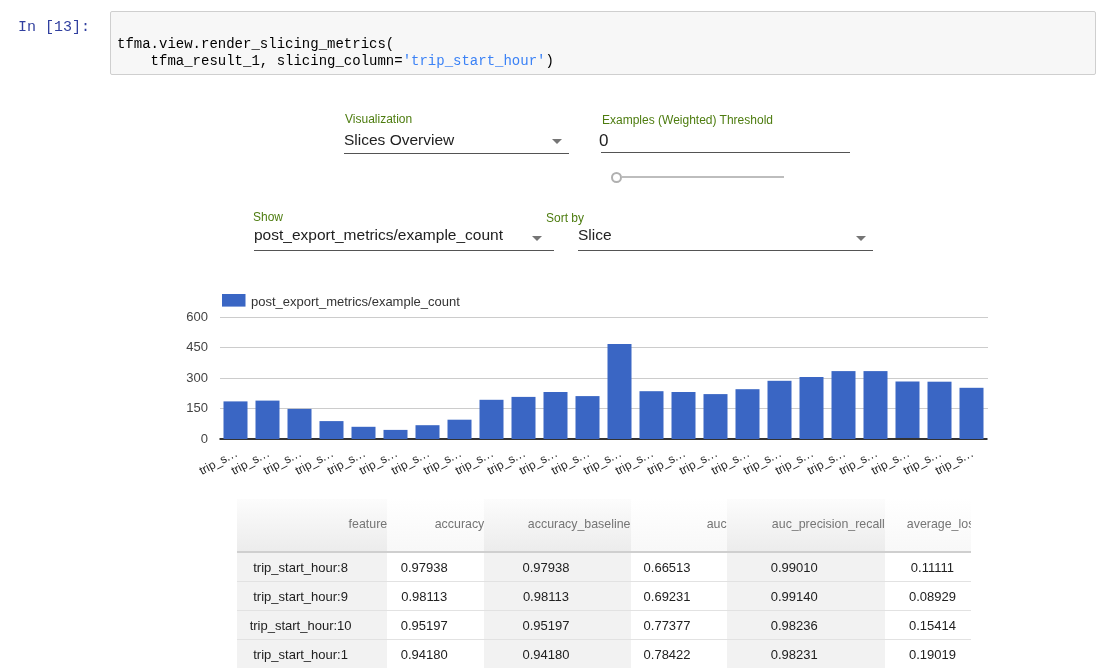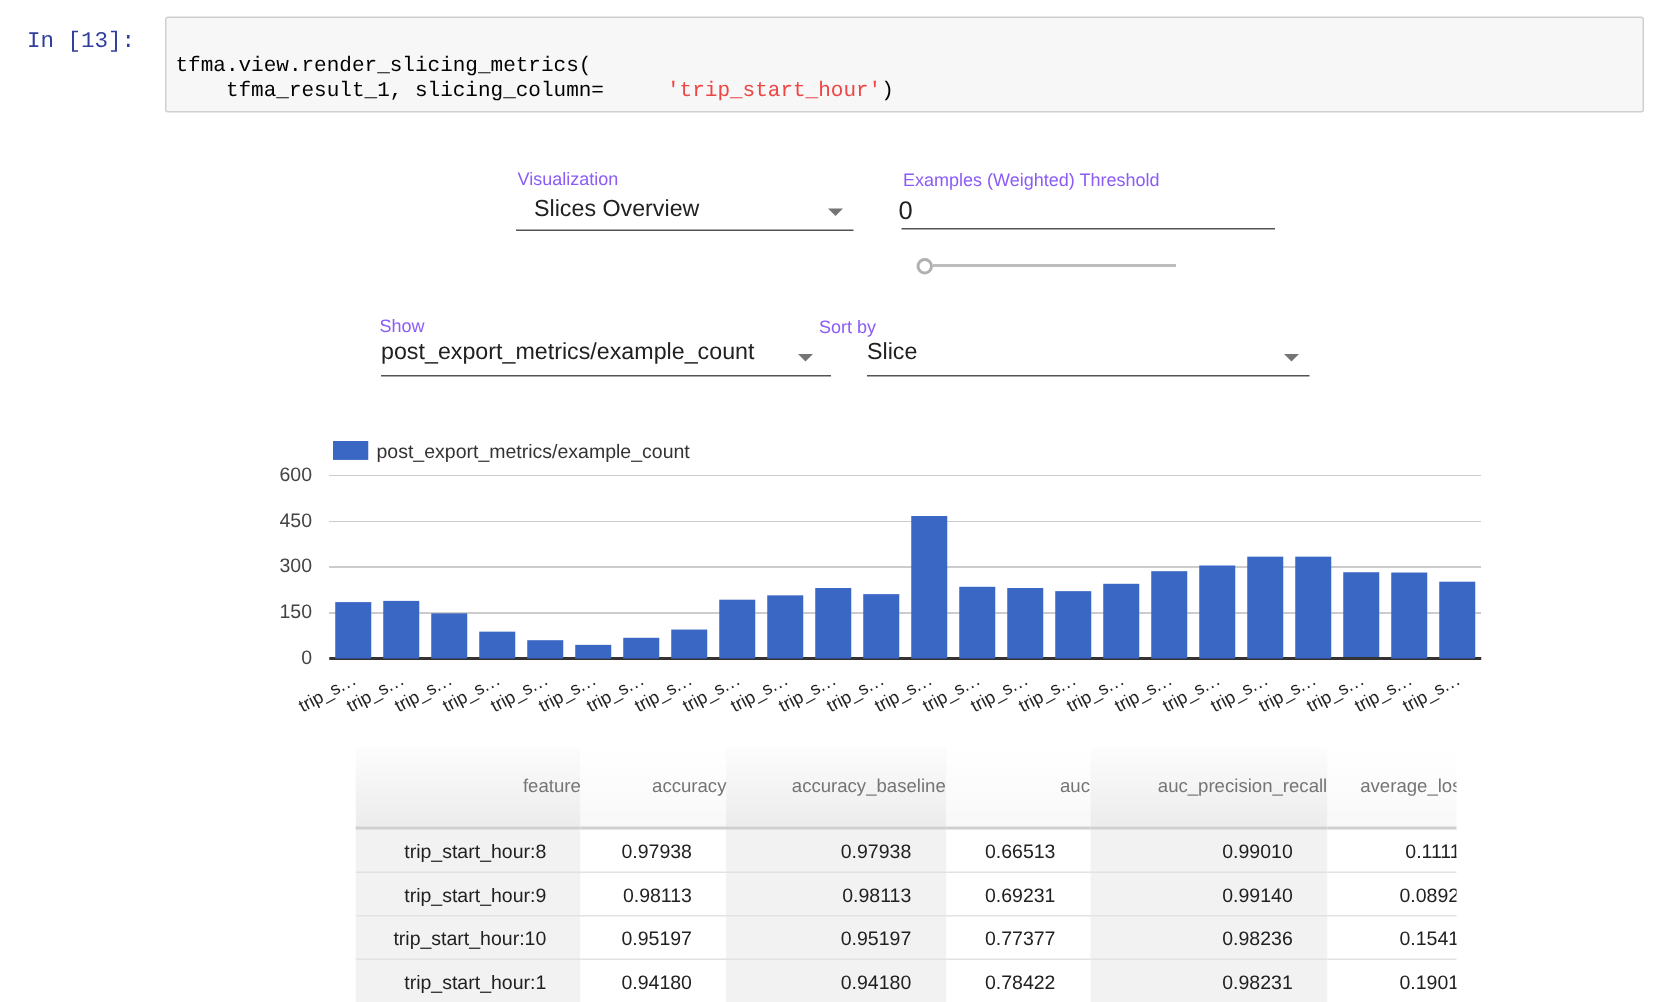--- a/index.html
+++ b/index.html
@@ -7,57 +7,57 @@
        font-family:"Liberation Sans",sans-serif;}
   .mono{font-family:"Liberation Mono",monospace;}
   .abs{position:absolute;}
 
   
   #prompt{left:18px;top:19px;font-size:15px;line-height:17px;color:#303F9F;}
   #cell{left:110px;top:11px;width:984px;height:62px;background:#f7f7f7;
         border:1px solid #cfcfcf;border-radius:2px;}
   #code{left:117px;top:19px;font-size:14px;line-height:17px;color:#000;white-space:pre;}
   .cm{color:#408080;font-style:italic;}
-  .st{color:#ef4444;margin-left:42px;}
+  .st{color:#3b82f6;}
 
   
-  .wlabel{font-size:12px;color:#8b5cf6;}
+  .wlabel{font-size:12px;color:#4d7c0f;}
   .wvalue{font-size:15.5px;color:#212121;}
   .uline{height:1px;background:#545454;}
   .arrow{width:0;height:0;border-left:5px solid transparent;
          border-right:5px solid transparent;border-top:5px solid #757575;}
 
   
   #knob{left:611px;top:172px;width:7px;height:7px;border:2px solid #b0b0b0;
         border-radius:50%;background:#fff;}
   #track{left:622px;top:176px;width:162px;height:2px;background:#bdbdbd;}
 
   
   #tablewrap{left:237px;top:499px;width:734px;height:169px;overflow:hidden;}
   table{border-collapse:collapse;table-layout:fixed;width:766px;}
   th{font-size:12.4px;font-weight:normal;color:#757575;text-align:right;
      height:49px;border-bottom:2px solid #cfcfcf;padding:0 0 3px 0;}
-  td{font-size:13px;color:#212121;text-align:right;padding:0 23px 0 0;
+  td{font-size:13px;color:#212121;text-align:center;padding:0 23px 0 0;
      height:28px;border-bottom:1px solid #e2e2e2;}
   th.g{background:linear-gradient(#fcfcfc,#ececec);}
   th.w{background:linear-gradient(#ffffff,#f8f8f8);}
   td.g{background:#f2f2f2;}
   td.w{background:#ffffff;}
 </style>
 </head>
 <body>
 
   <div class="abs mono" id="prompt">In&nbsp;[13]:</div>
   <div class="abs" id="cell"></div>
   <div class="abs mono" id="code">
 tfma.view.render_slicing_metrics(
     tfma_result_1, slicing_column=<span class="st">'trip_start_hour'</span>)</div>
 
   <div class="abs wlabel" style="left:345px;top:112px;">Visualization</div>
-  <div class="abs wvalue" style="left:344px;top:130.5px;margin-left:12px;">Slices Overview</div>
+  <div class="abs wvalue" style="left:344px;top:130.5px;">Slices Overview</div>
   <div class="abs arrow" style="left:552px;top:139px;"></div>
   <div class="abs uline" style="left:344px;top:153px;width:225px;"></div>
 
   <div class="abs wlabel" style="left:602px;top:113px;">Examples (Weighted) Threshold</div>
   <div class="abs" style="left:599px;top:131px;font-size:17px;color:#212121;">0</div>
   <div class="abs uline" style="left:601px;top:152px;width:249px;"></div>
   <div class="abs" id="knob"></div>
   <div class="abs" id="track"></div>
 
   <div class="abs wlabel" style="left:253px;top:210px;">Show</div>

